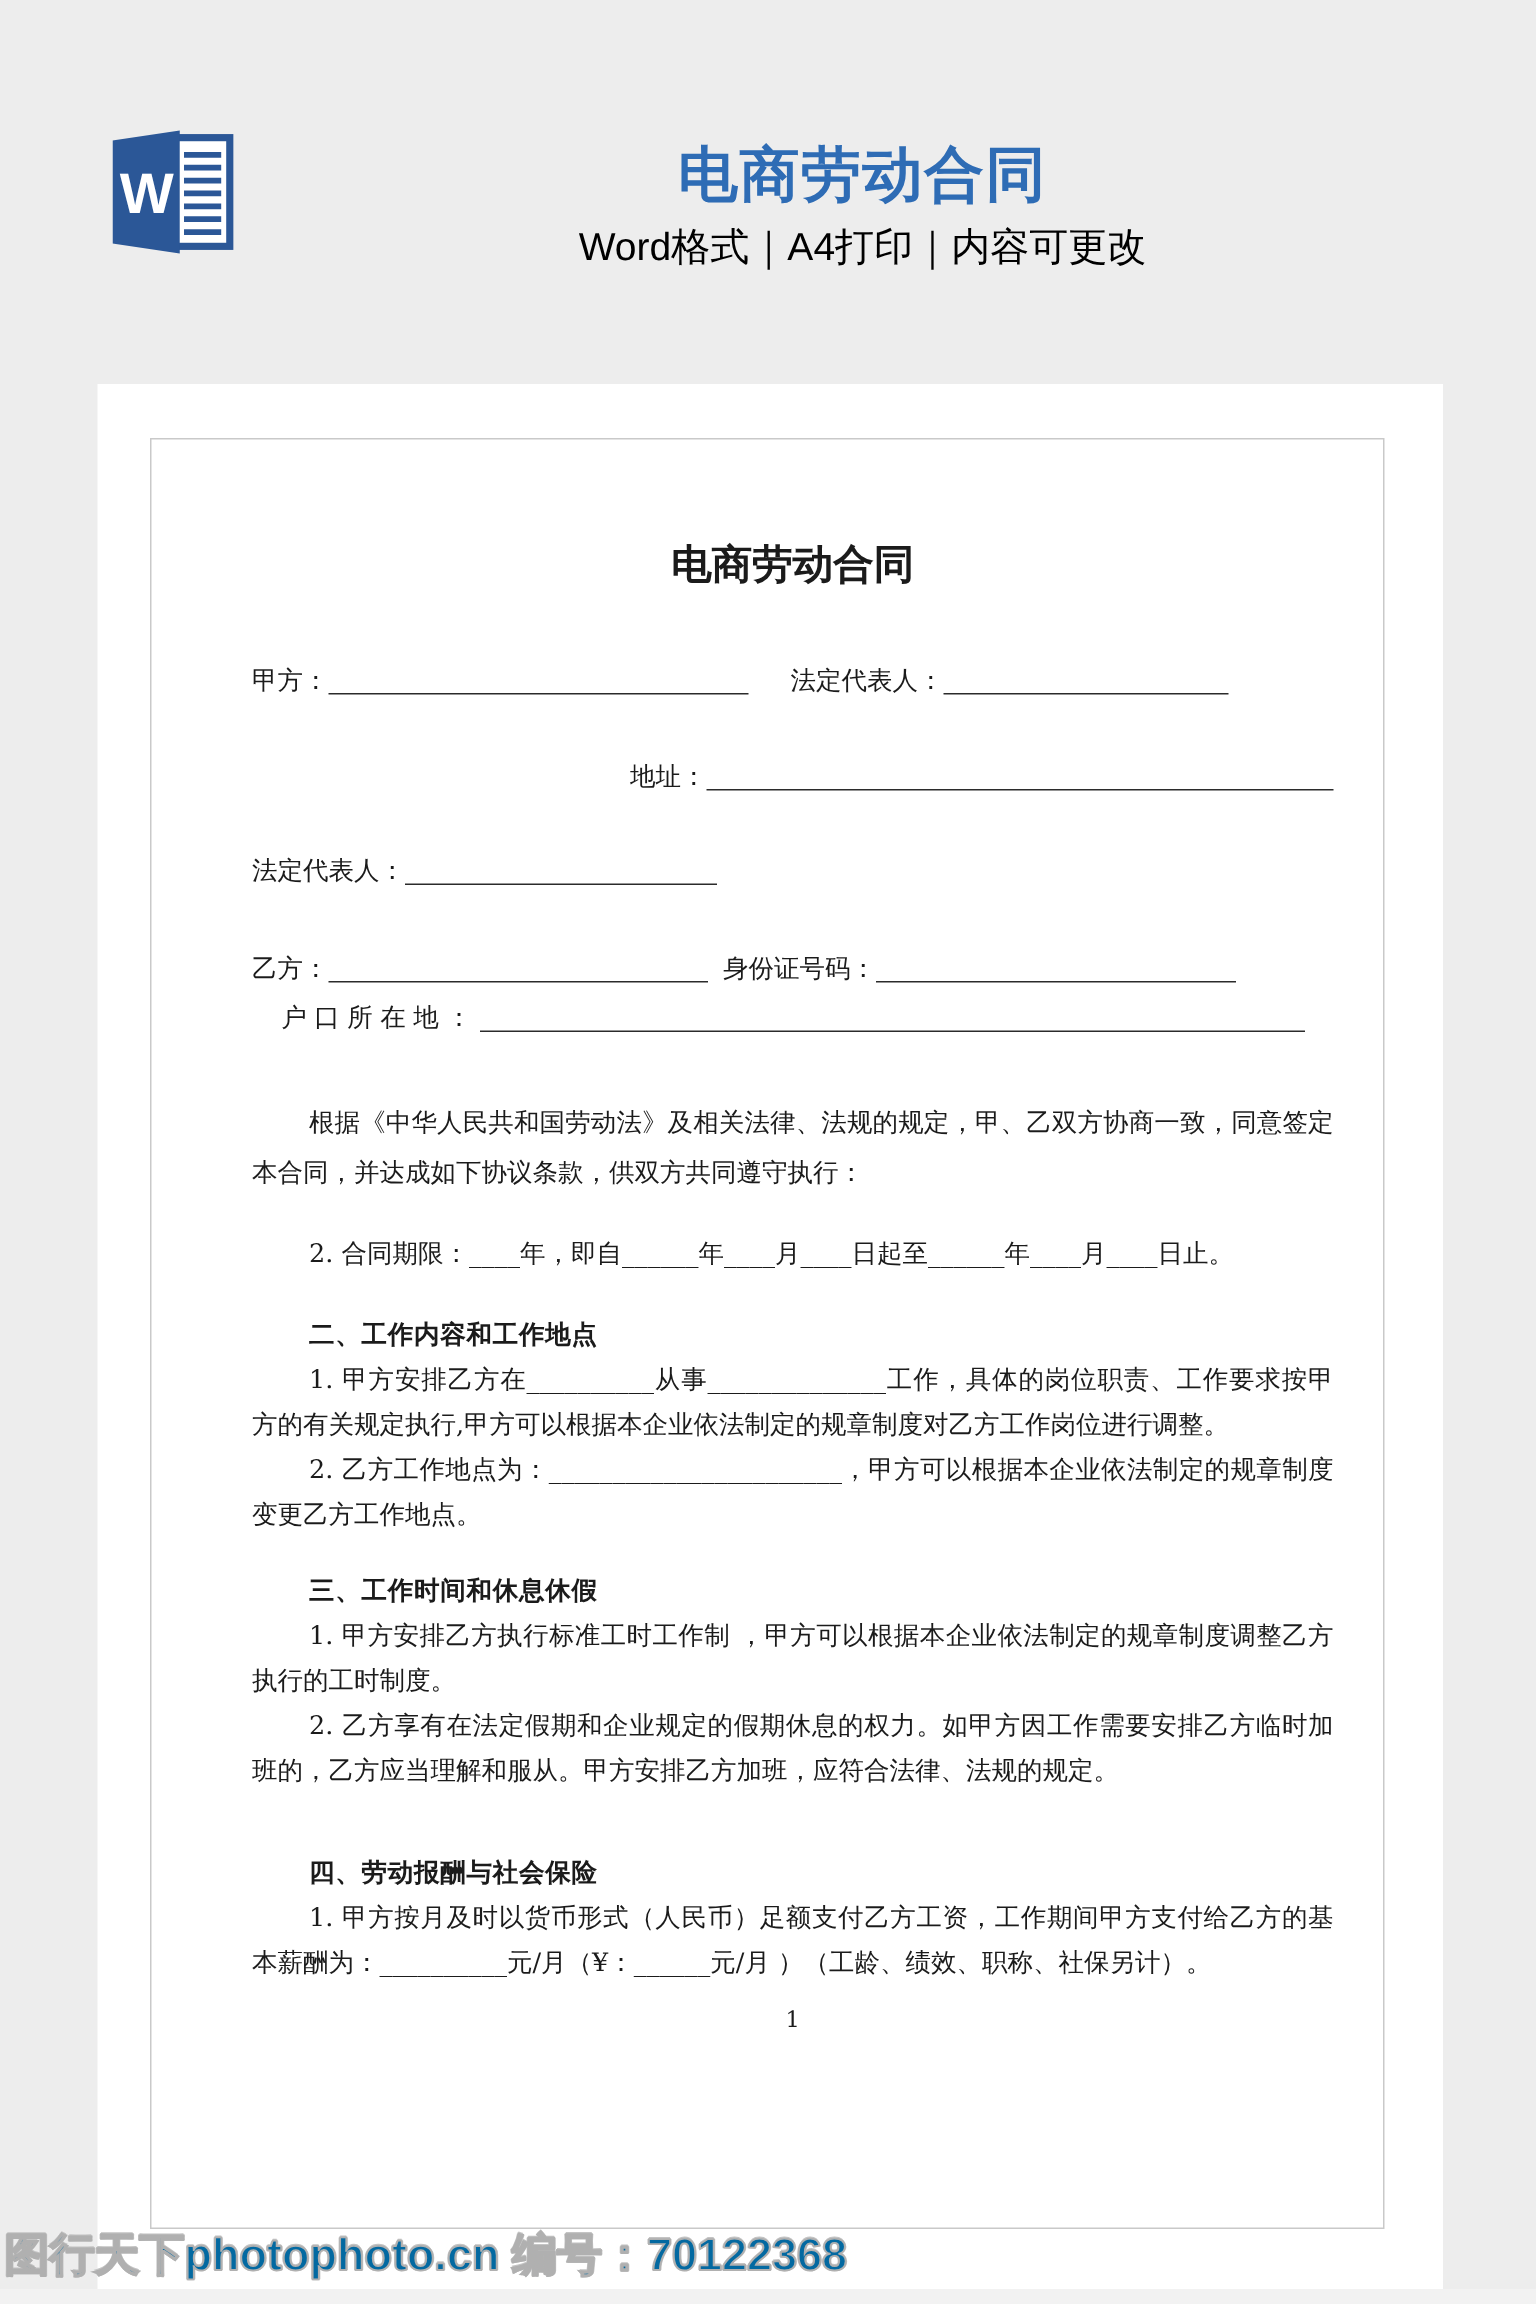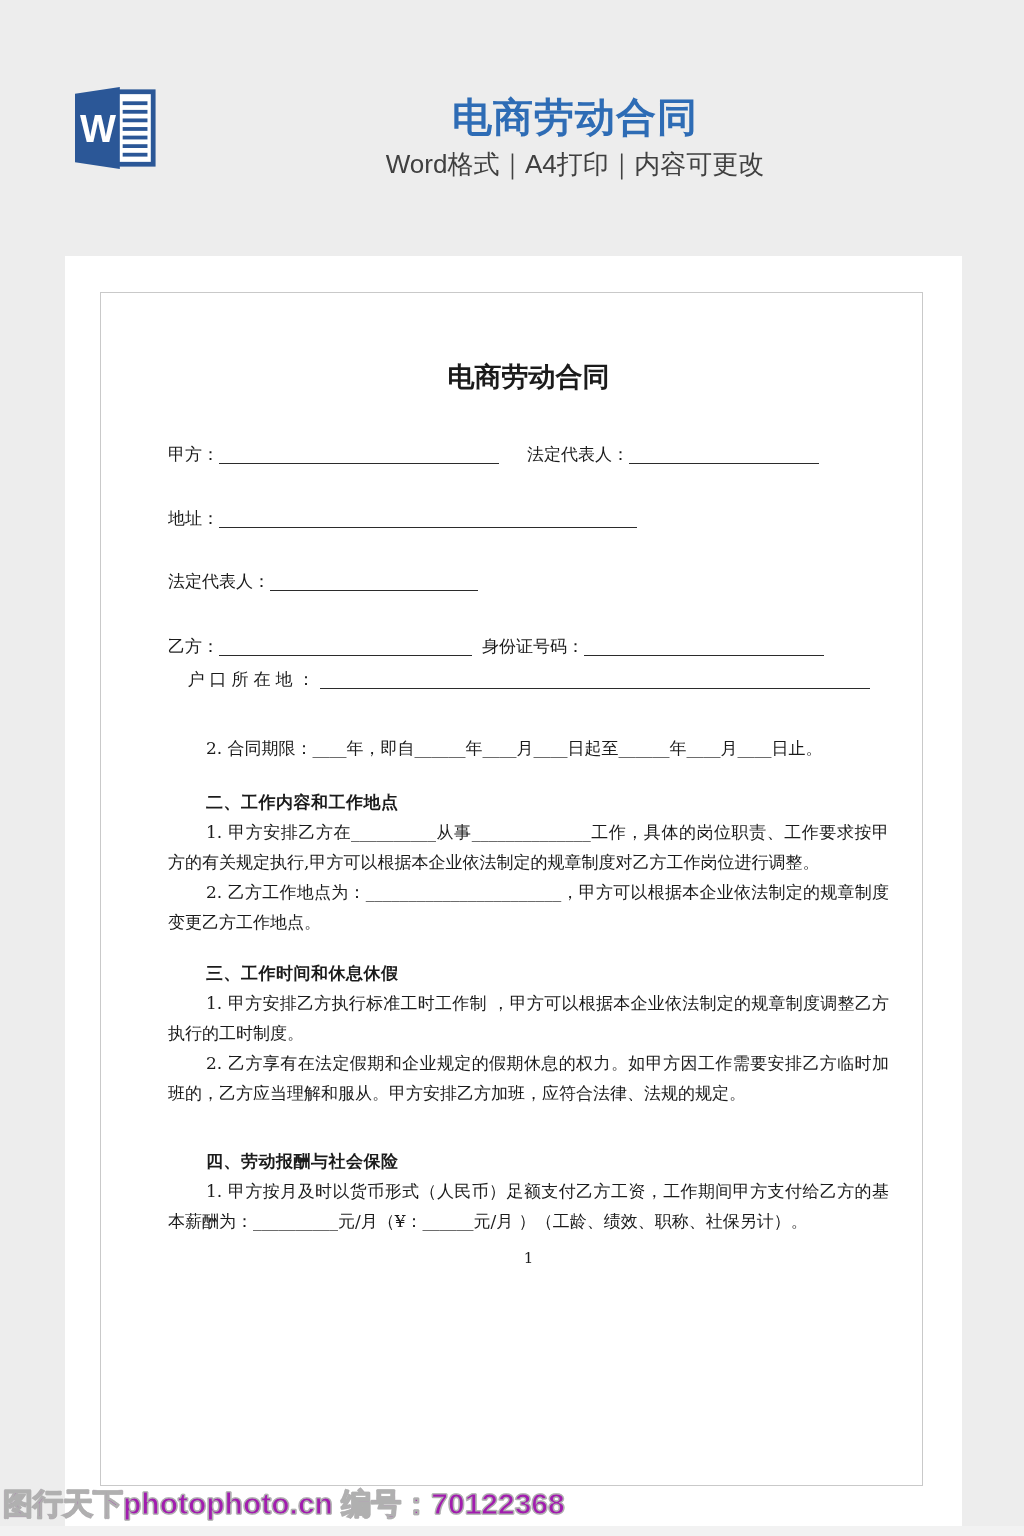--- a/index.html
+++ b/index.html
@@ -5,34 +5,34 @@
   html,body{margin:0;padding:0;}
   body{
     width:1024px;height:1536px;position:relative;overflow:hidden;
     background:#ededed;
     font-family:"Liberation Sans",sans-serif;
   }
   
   .word-icon{position:absolute;left:75px;top:84px;width:82px;height:88px;}
   .hdr-text{position:absolute;left:130px;top:94px;width:890px;text-align:center;}
   .hdr-title{font-size:40px;line-height:46px;font-weight:bold;color:#2e6cb5;letter-spacing:1px;}
-  .hdr-sub{margin-top:9px;font-size:26px;line-height:30px;color:#404040;}
+  .hdr-sub{margin-top:9px;font-size:26px;line-height:30px;color:#000000;}
   
   .page{position:absolute;left:65px;top:256px;width:897px;height:1270px;background:#ffffff;}
   .doc{
     position:absolute;left:35px;top:36px;width:823px;height:1194px;
     border:1px solid #c9c9c9;box-sizing:border-box;
     padding:66px 33px 0 67px;
     font-family:"DejaVu Serif","Liberation Serif",serif;
     font-size:17px;color:#1b1b1b;
   }
   .doc-title{font-size:27px;line-height:36px;font-weight:bold;text-align:center;margin:0 0 44px 0;}
   .frow{margin:0;line-height:30px;white-space:nowrap;}
   .r1{margin-bottom:34px;}
-  .r2{margin-bottom:33px;}
+  .r2{margin-bottom:33px;text-align:right;}
   .r3{margin-bottom:35px;}
   .r4{margin-bottom:3px;}
   .r5{margin-bottom:39px;text-align:center;}
   .lbl{display:inline-block;}
   .bold{font-weight:normal;}
   .sp5{letter-spacing:5px;}
   .ml28{margin-left:28px;}
   .ml10{margin-left:10px;}
   .bl{display:inline-block;height:20px;border-bottom:1px solid #2b2b2b;vertical-align:-4px;}
   .w280{width:280px;}.w190{width:190px;}.w418{width:418px;}.w208{width:208px;}
@@ -42,21 +42,21 @@
       font-family:"DejaVu Sans","Liberation Sans",sans-serif;letter-spacing:0.5px;}
   .it{margin:0;line-height:30px;text-indent:38px;text-align:justify;}
   .s2{margin-top:24px;}
   .s3{margin-top:21px;}
   .s4{margin-top:38px;}
   .pn{margin-top:12px;text-align:center;font-size:15px;line-height:20px;}
   
   .watermark{
     position:absolute;left:3px;top:1484px;
     font-size:30px;line-height:40px;font-weight:bold;
-    color:#a21caf;
+    color:#0369a1;
     -webkit-text-stroke:1.2px #b0b0b0;
     text-shadow:1px 0 #c4c4c4,-1px 0 #c4c4c4,0 1px #c4c4c4,0 -1px #c4c4c4;
     white-space:nowrap;
   }
   .bottom-strip{position:absolute;left:0;top:1526px;width:1024px;height:10px;background:#f2f2f2;}
 </style>
 </head>
 <body>
 
 <div>
@@ -102,20 +102,21 @@
       </p>
 
       <p class="frow r4">
         <span class="lbl">乙方：</span><span class="bl w253"></span><span class="lbl bold ml10">身份证号码：</span><span class="bl w240"></span>
       </p>
 
       <p class="frow r5">
         <span class="lbl sp5">户口所在地：</span><span class="bl w550"></span>
       </p>
 
+      <p class="pre">根据《中华人民共和国劳动法》及相关法律、法规的规定，甲、乙双方协商一致，同意签定本合同，并达成如下协议条款，供双方共同遵守执行：</p>
 
       <p class="it">2. 合同期限：____年，即自______年____月____日起至______年____月____日止。</p>
 
       <h3 class="sh s2">二、工作内容和工作地点</h3>
       <p class="it">1. 甲方安排乙方在__________从事______________工作，具体的岗位职责、工作要求按甲方的有关规定执行,甲方可以根据本企业依法制定的规章制度对乙方工作岗位进行调整。</p>
       <p class="it">2. 乙方工作地点为：_______________________，甲方可以根据本企业依法制定的规章制度变更乙方工作地点。</p>
 
       <h3 class="sh s3">三、工作时间和休息休假</h3>
       <p class="it">1. 甲方安排乙方执行标准工时工作制 ，甲方可以根据本企业依法制定的规章制度调整乙方执行的工时制度。</p>
       <p class="it">2. 乙方享有在法定假期和企业规定的假期休息的权力。如甲方因工作需要安排乙方临时加班的，乙方应当理解和服从。甲方安排乙方加班，应符合法律、法规的规定。</p>

